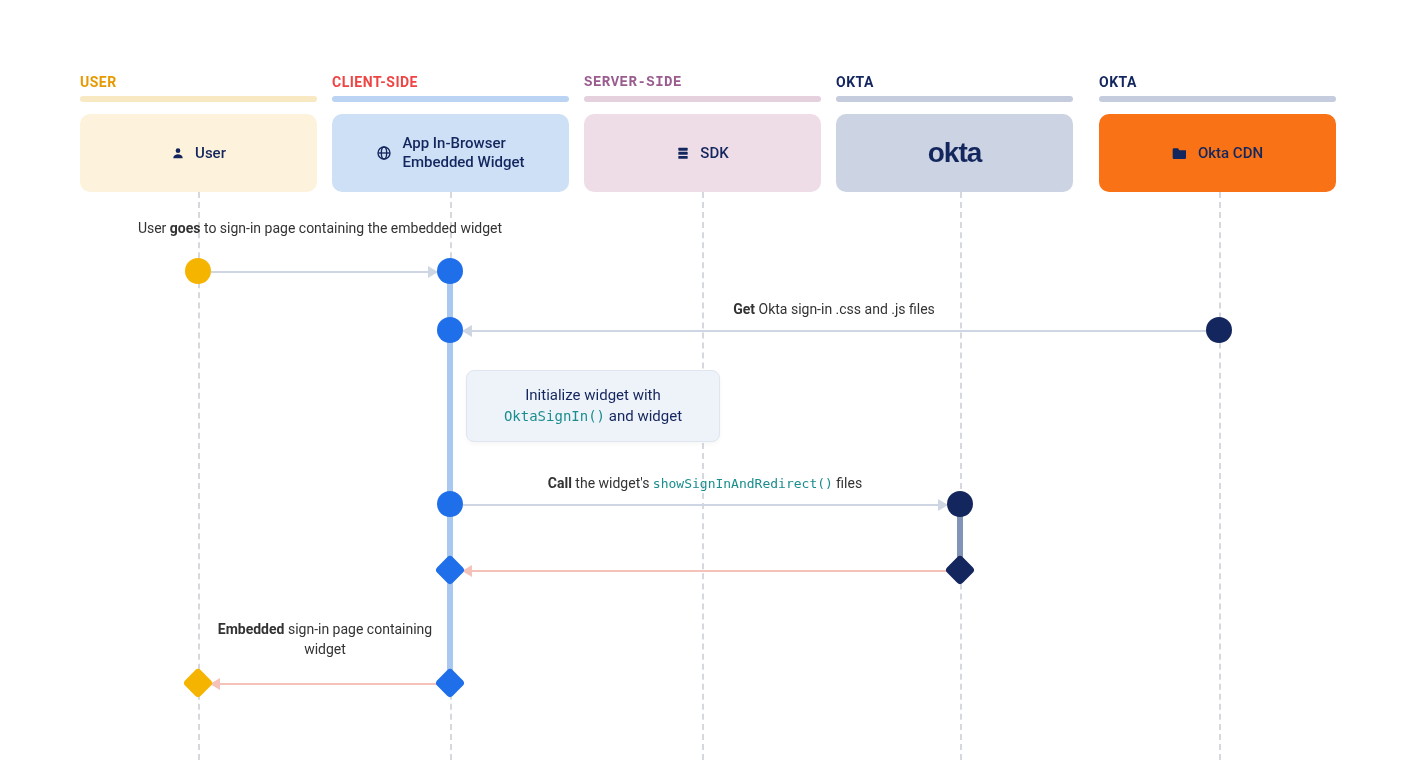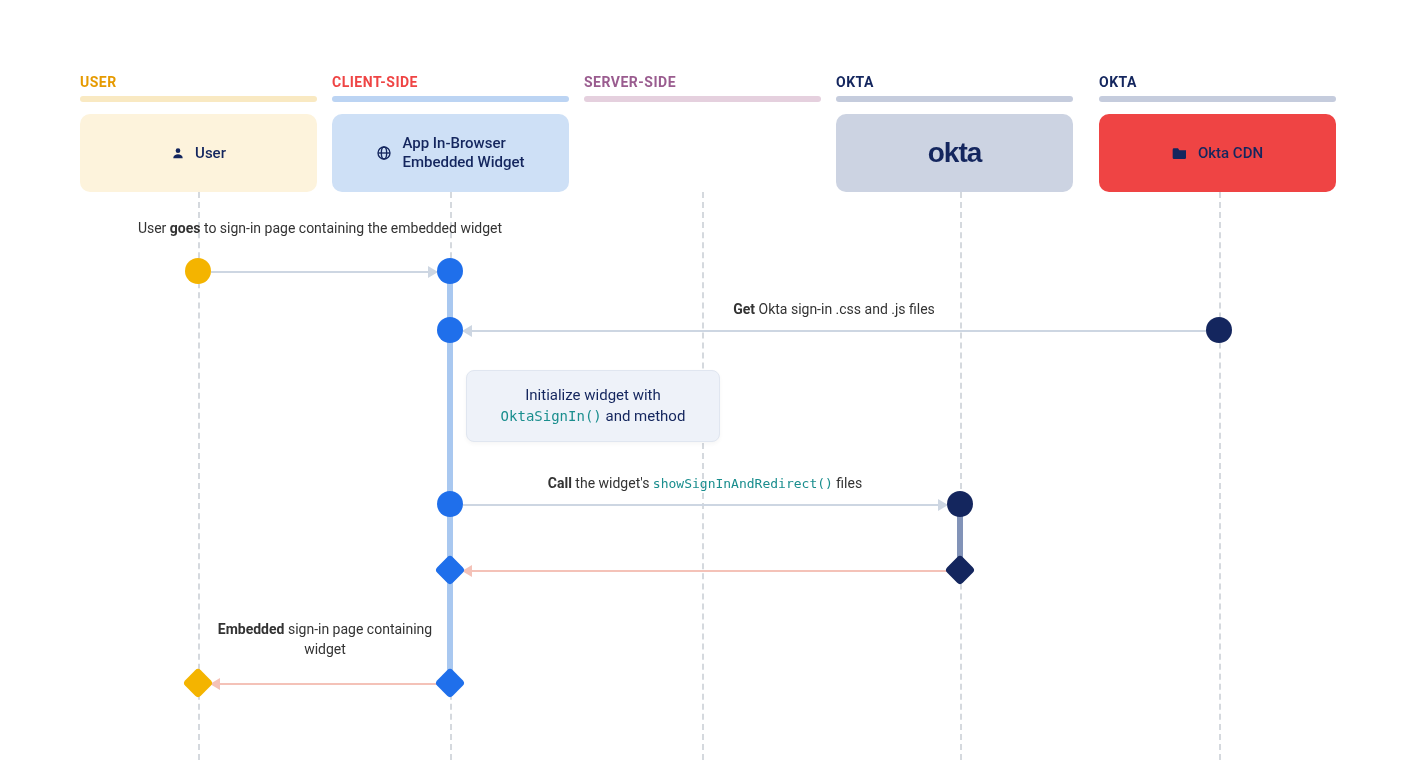--- a/index.html
+++ b/index.html
@@ -50,34 +50,44 @@
         <svg width="16" height="16" viewBox="0 0 24 24" fill="none" stroke="#14265e" stroke-width="2">
           <circle cx="12" cy="12" r="9"></circle>
           <ellipse cx="12" cy="12" rx="4" ry="9"></ellipse>
           <line x1="3" y1="12" x2="21" y2="12"></line>
         </svg>
       </span>
     <span class="label" style="text-align:left;">App In-Browser<br>Embedded Widget</span>
   </div>
   <div class="lifeline" style="left:450px;"></div>
 
-  <div class="lane-header" style="left:584px;color:#9a5c8f;">SERVER-SIDE</div>
+  <div class="lane-header" style="left:584px;color:#9a5c8f;font-family:Liberation Mono, monospace;">SERVER-SIDE</div>
   <div class="lane-bar" style="left:584px;width:237px;background:#e5d0de;"></div>
+  <div class="lane-box" style="left:584px;width:237px;background:#eedde6;">
+    <span class="icon">
+        <svg width="14" height="14" viewBox="0 0 24 24" fill="#14265e">
+          <rect x="4" y="3" width="16" height="5" rx="1"></rect>
+          <rect x="4" y="10" width="16" height="5" rx="1"></rect>
+          <rect x="4" y="17" width="16" height="5" rx="1"></rect>
+        </svg>
+      </span>
+    <span class="label">SDK</span>
+  </div>
   <div class="lifeline" style="left:702px;"></div>
 
   <div class="lane-header" style="left:836px;color:#14265e;">OKTA</div>
   <div class="lane-bar" style="left:836px;width:237px;background:#c5ccdd;"></div>
   <div class="lane-box" style="left:836px;width:237px;background:#ccd3e2;">
     <span class="okta-logo">okta</span>
   </div>
   <div class="lifeline" style="left:960px;"></div>
 
   <div class="lane-header" style="left:1099px;color:#14265e;">OKTA</div>
   <div class="lane-bar" style="left:1099px;width:237px;background:#c5ccdd;"></div>
-  <div class="lane-box" style="left:1099px;width:237px;background:#ef4444;">
+  <div class="lane-box" style="left:1099px;width:237px;background:#f97316;">
     <span class="icon">
         <svg width="16" height="14" viewBox="0 0 24 20" fill="#14265e">
           <path d="M3 3h6l2 3h10v11a2 2 0 0 1-2 2H3a2 2 0 0 1-2-2V5a2 2 0 0 1 2-2z"></path>
         </svg>
       </span>
     <span class="label">Okta CDN</span>
   </div>
   <div class="lifeline" style="left:1219px;"></div>
 
   <div class="activation" style="left:447px;top:271px;height:425px;background:#a9c8f0;"></div>
@@ -95,21 +105,21 @@
   <div class="msg-label" style="left:470px;top:300px;width:728px;">
     <b>Get</b><span> Okta sign-in .css and .js files</span>
   </div>
   <div class="arrow-line" style="left:463px;top:330px;width:743px;background:#cdd6e2;">
     <div class="head left" style="border-color:transparent #cdd6e2 transparent transparent;"></div>
   </div>
   <div class="node" style="left:437px;top:317px;background:#1f6feb;"></div>
   <div class="node" style="left:1206px;top:317px;background:#14265e;"></div>
 
   <div class="note-box" style="left:466px;top:370px;width:254px;">
-    <span>Initialize widget with </span><span class="code">OktaSignIn()</span><span> and method</span>
+    <span>Initialize widget with </span><span class="code">OktaSignIn()</span><span> and widget</span>
   </div>
 
   <div class="msg-label" style="left:460px;top:474px;width:490px;">
     <b>Call</b><span> the widget's </span><span class="code">showSignInAndRedirect()</span><span> files</span>
   </div>
   <div class="arrow-line" style="left:463px;top:504px;width:484px;background:#cdd6e2;">
     <div class="head right" style="border-color:transparent transparent transparent #cdd6e2;"></div>
   </div>
   <div class="node" style="left:437px;top:491px;background:#1f6feb;"></div>
   <div class="node" style="left:947px;top:491px;background:#14265e;"></div>

